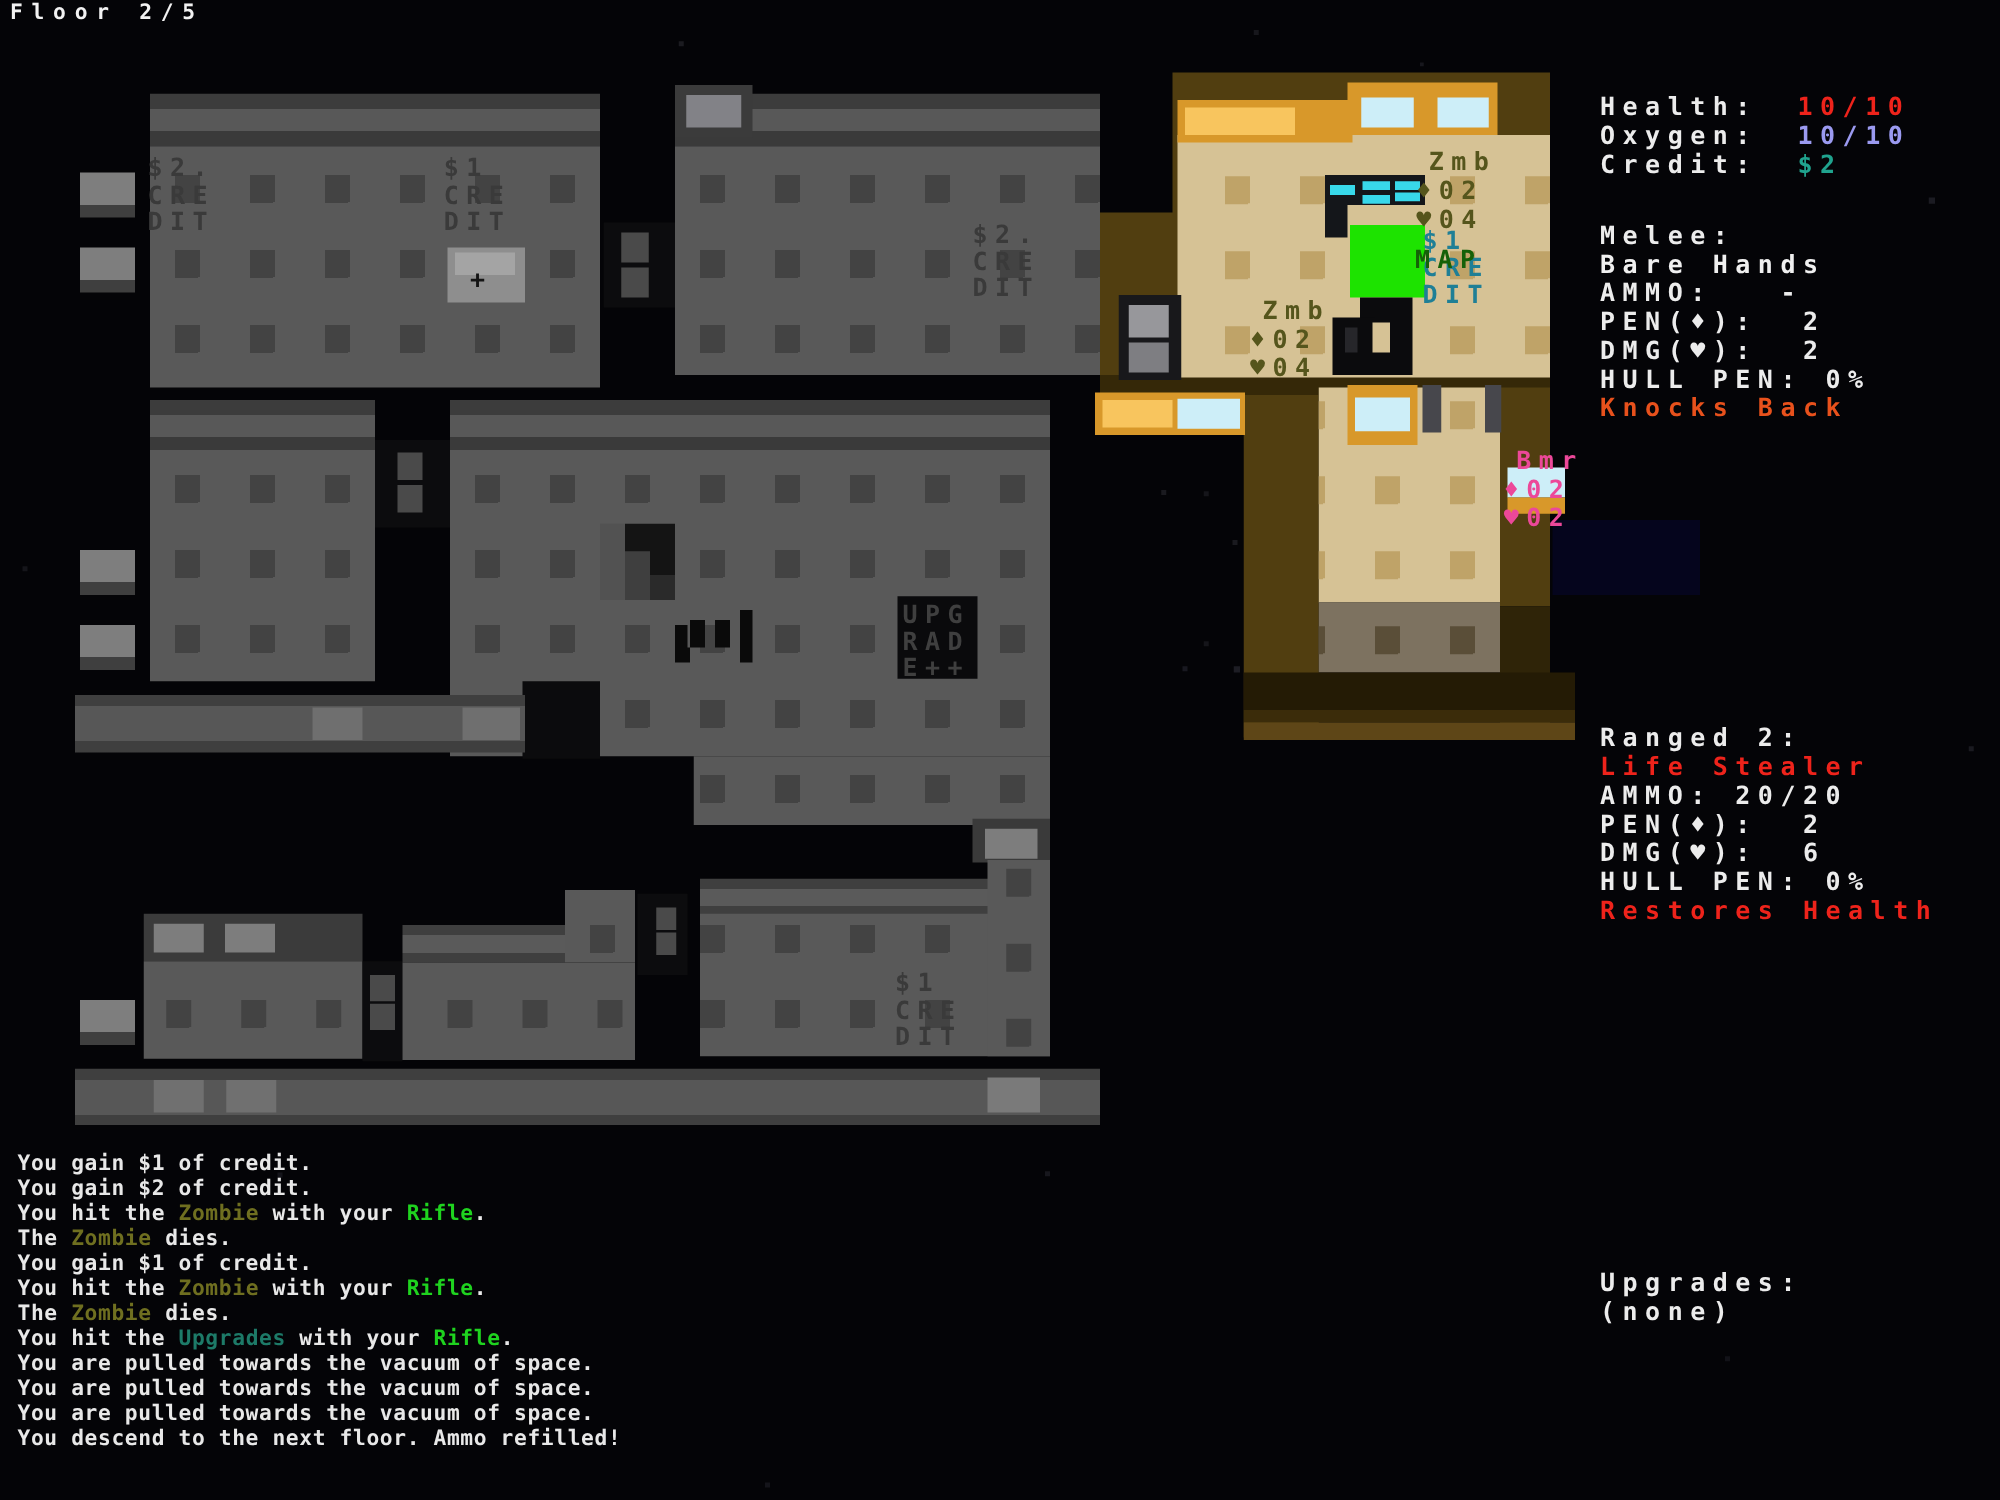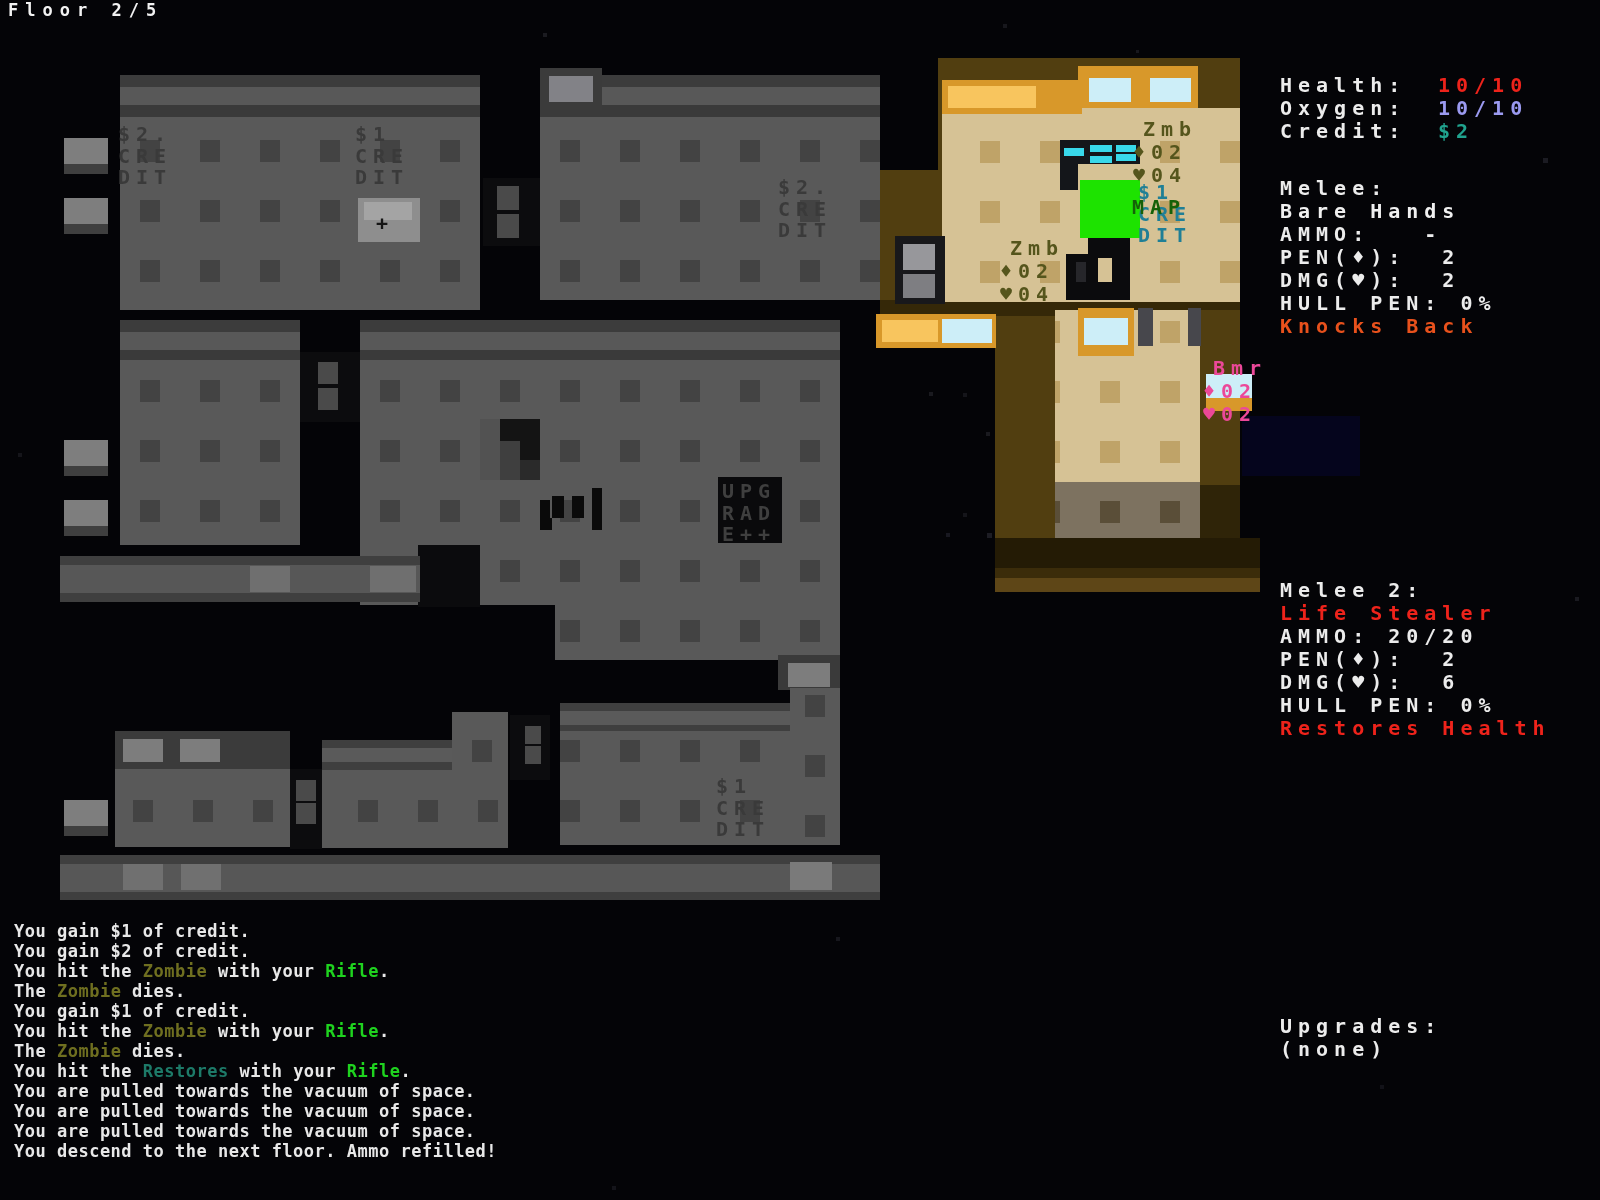--- a/index.html
+++ b/index.html
@@ -215,21 +215,21 @@
     <div class="weapon-block" style="top:176px">
         <div class="wline">Melee:</div>
         <div class="wline" style="color: rgb(240, 240, 240);">Bare Hands</div>
         <div class="wline">AMMO:   -</div>
         <div class="wline">PEN(♦):  2</div>
         <div class="wline">DMG(♥):  2</div>
         <div class="wline">HULL PEN: 0%</div>
         <div class="wline" style="color: rgb(232, 81, 28);">Knocks Back</div>
       </div>
     <div class="weapon-block" style="top:578px">
-        <div class="wline">Melee 2:</div>
+        <div class="wline">Ranged 2:</div>
         <div class="wline" style="color: rgb(238, 35, 27);">Life Stealer</div>
         <div class="wline">AMMO: 20/20</div>
         <div class="wline">PEN(♦):  2</div>
         <div class="wline">DMG(♥):  6</div>
         <div class="wline">HULL PEN: 0%</div>
         <div class="wline" style="color: rgb(238, 35, 27);">Restores Health</div>
       </div>
     <div class="upgrades">
       <div class="wline">Upgrades:</div>
       <div class="wline">(none)</div>
@@ -237,20 +237,20 @@
   </aside>
 
   <div class="log" id="log">
       <div class="log-line"><span>You gain $1 of credit.</span></div>
       <div class="log-line"><span>You gain $2 of credit.</span></div>
       <div class="log-line"><span>You hit the </span><span style="color: rgb(111, 111, 32);">Zombie</span><span> with your </span><span style="color: rgb(31, 211, 31);">Rifle</span><span>.</span></div>
       <div class="log-line"><span>The </span><span style="color: rgb(111, 111, 32);">Zombie</span><span> dies.</span></div>
       <div class="log-line"><span>You gain $1 of credit.</span></div>
       <div class="log-line"><span>You hit the </span><span style="color: rgb(111, 111, 32);">Zombie</span><span> with your </span><span style="color: rgb(31, 211, 31);">Rifle</span><span>.</span></div>
       <div class="log-line"><span>The </span><span style="color: rgb(111, 111, 32);">Zombie</span><span> dies.</span></div>
-      <div class="log-line"><span>You hit the </span><span style="color: rgb(29, 122, 104);">Restores</span><span> with your </span><span style="color: rgb(31, 211, 31);">Rifle</span><span>.</span></div>
+      <div class="log-line"><span>You hit the </span><span style="color: rgb(29, 122, 104);">Upgrades</span><span> with your </span><span style="color: rgb(31, 211, 31);">Rifle</span><span>.</span></div>
       <div class="log-line"><span>You are pulled towards the vacuum of space.</span></div>
       <div class="log-line"><span>You are pulled towards the vacuum of space.</span></div>
       <div class="log-line"><span>You are pulled towards the vacuum of space.</span></div>
       <div class="log-line"><span>You descend to the next floor. Ammo refilled!</span></div>
     </div>
 
 </div>
 
 </body></html>

